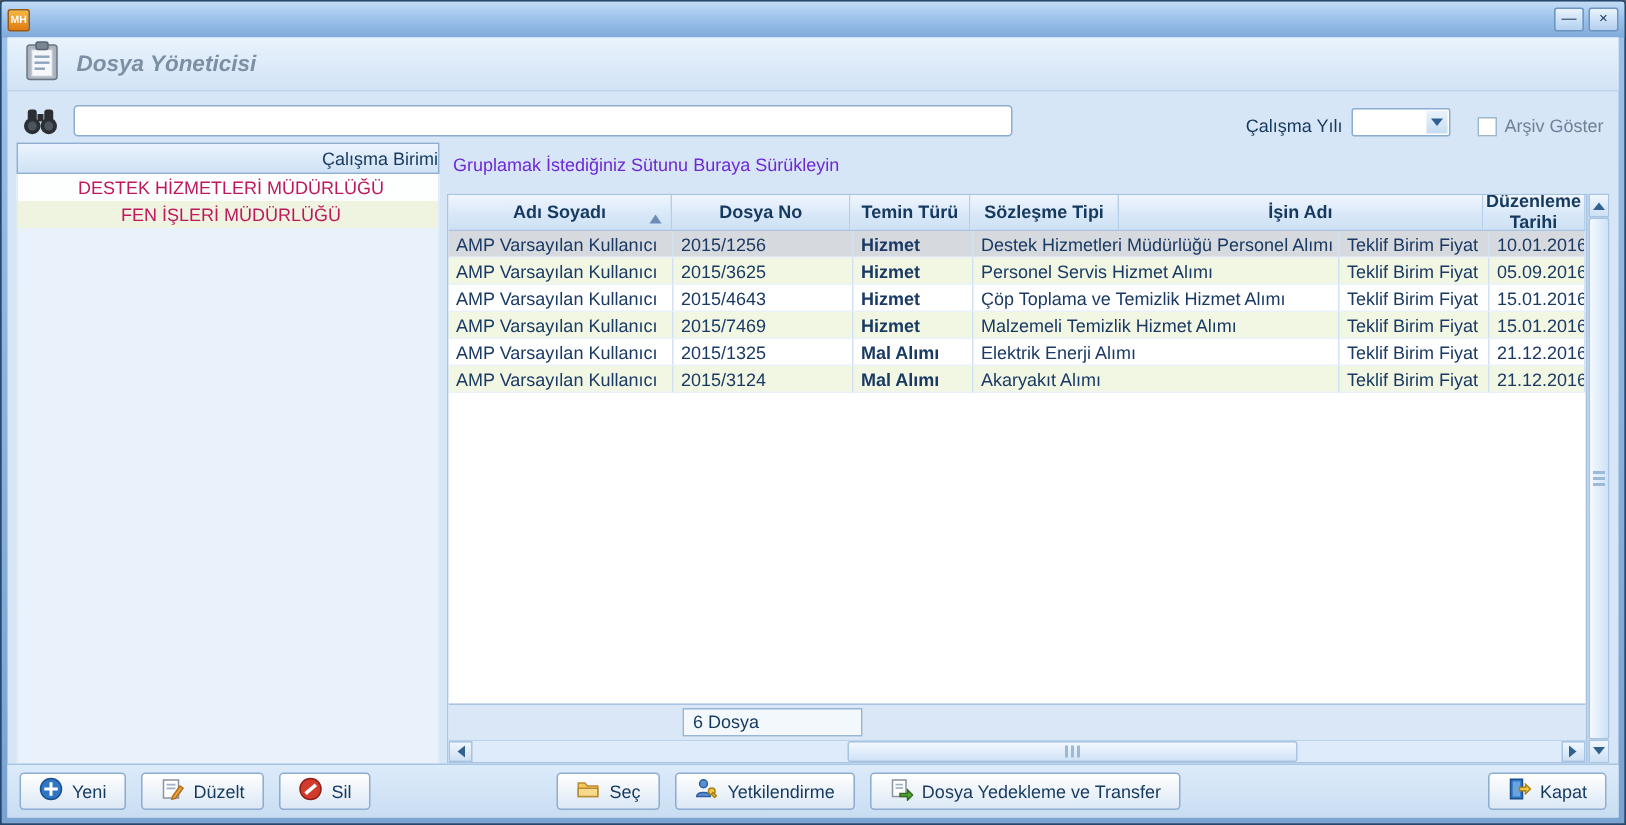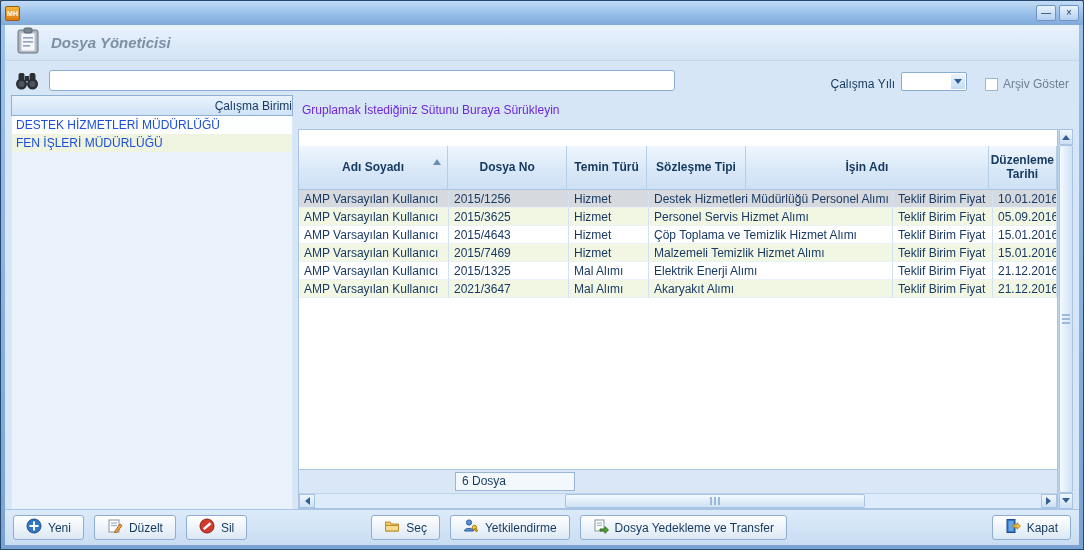--- a/index.html
+++ b/index.html
@@ -69,51 +69,51 @@
   }
   .chk-wrap { display:flex; align-items:center; color:#6f8199; }
   
   .main { flex:1; display:flex; padding:4px 6px 0 6px; gap:5px; overflow:hidden; }
   
   .left-panel { width:282px; background:#e9f2fb; display:flex; flex-direction:column; }
   .lp-header {
     height:21px; text-align:right; line-height:20px;
     background:linear-gradient(#eaf3fd,#cfe2f5); border:1px solid #8fb0d2; color:#16395f;
   }
-  .lp-item { height:18px; line-height:18px; padding-left:4px; color:#1d4ed8;
+  .lp-item { height:18px; line-height:18px; padding-left:4px; color:#be185d;
     border-left:1px solid #dce9f6; border-right:1px solid #dce9f6;
-    white-space:nowrap; overflow:hidden; }
+    white-space:nowrap; overflow:hidden;text-align:center; }
   .lp-item.white { background:#fdfefe; }
   .lp-item.alt { background:#eef4e0; }
   .lp-fill { flex:1; border-left:1px solid #dce9f6; border-right:1px solid #dce9f6; }
   
   .right-panel { flex:1; display:flex; flex-direction:column; overflow:hidden; }
   .group-hint { height:34px; padding:8px 2px 0 4px; color:#6d28d9; }
   .grid-wrap { flex:1; display:flex; overflow:hidden; }
   .grid { flex:1; background:#fff; border:1px solid #a9c4e2; display:flex; flex-direction:column; overflow:hidden; }
-  .grid-header { display:flex; height:44px; flex:0 0 auto;margin-top:16px; }
+  .grid-header { display:flex; height:24px; flex:0 0 auto; }
   .hcell {
     background:linear-gradient(#f0f6fd 0%, #d9e8f8 55%, #cde1f4 100%);
     border-right:1px solid #b6cfe9; border-bottom:1px solid #a9c4e2;
     display:flex; align-items:center; justify-content:center; text-align:center;
     font-weight:bold; color:#16395f; line-height:1.1; padding:2px; position:relative;
   }
   .c0{width:150px;} .c1{width:120px;} .c2{width:80px;} .c3{width:244px;} .c4{width:100px;} .c5{flex:1;}
   .sort-arrow { position:absolute; right:6px; top:13px;
     border-left:4px solid transparent;border-right:4px solid transparent;border-bottom:6px solid #6b8db4; }
   .grid-body { flex:0 0 auto; }
   .grow { display:flex; height:18px; background:#fff; }
   .grow.alt { background:#f2f7e4; }
   .grow.sel { background:#d6dade; }
   .gcell {
     padding:1px 5px 0 5px; border-right:1px solid #d3e2f2; border-bottom:1px solid #eaf1f9;
     white-space:nowrap; overflow:hidden; color:#1a3a64; line-height:16px;
   }
   .grow .gcell:nth-child(1){width:150px;} .grow .gcell:nth-child(2){width:120px;}
-  .grow .gcell:nth-child(3){width:80px;}  .grow .gcell:nth-child(4){width:244px;}
+  .grow .gcell:nth-child(3){width:80px;font-weight:bold;}  .grow .gcell:nth-child(4){width:244px;}
   .grow .gcell:nth-child(5){width:100px;} .grow .gcell:nth-child(6){flex:1;}
   .grid-filler { flex:1; background:#fff; }
   .grid-footer { height:24px; background:#d9e7f6; border-top:1px solid #a9c4e2; position:relative; flex:0 0 auto; }
   .count-box {
     position:absolute; left:156px; top:2px; width:120px; height:19px;
     background:#f3f8fd; border:1px solid #9ab6d6; line-height:17px; padding-left:6px; color:#16395f;
   }
   
   .hscroll { height:15px; background:#ddebfa; border-top:1px solid #bcd3ec; display:flex; align-items:stretch; flex:0 0 auto; }
   .sb-btn { width:16px; background:linear-gradient(#f0f7fe,#cde0f4); border:1px solid #a9c4e2; display:flex;align-items:center;justify-content:center; }
@@ -267,21 +267,21 @@
                 <div class="grow">
                   <div class="gcell">AMP Varsayılan Kullanıcı</div>
                   <div class="gcell">2015/1325</div>
                   <div class="gcell">Mal Alımı</div>
                   <div class="gcell">Elektrik Enerji Alımı</div>
                   <div class="gcell">Teklif Birim Fiyat</div>
                   <div class="gcell">21.12.2016</div>
                 </div>
                 <div class="grow alt">
                   <div class="gcell">AMP Varsayılan Kullanıcı</div>
-                  <div class="gcell">2021/3647</div>
+                  <div class="gcell">2015/3124</div>
                   <div class="gcell">Mal Alımı</div>
                   <div class="gcell">Akaryakıt Alımı</div>
                   <div class="gcell">Teklif Birim Fiyat</div>
                   <div class="gcell">21.12.2016</div>
                 </div>
               </div>
             <div class="grid-filler"></div>
 
             <div class="grid-footer">
               <div class="count-box">6 Dosya</div>

